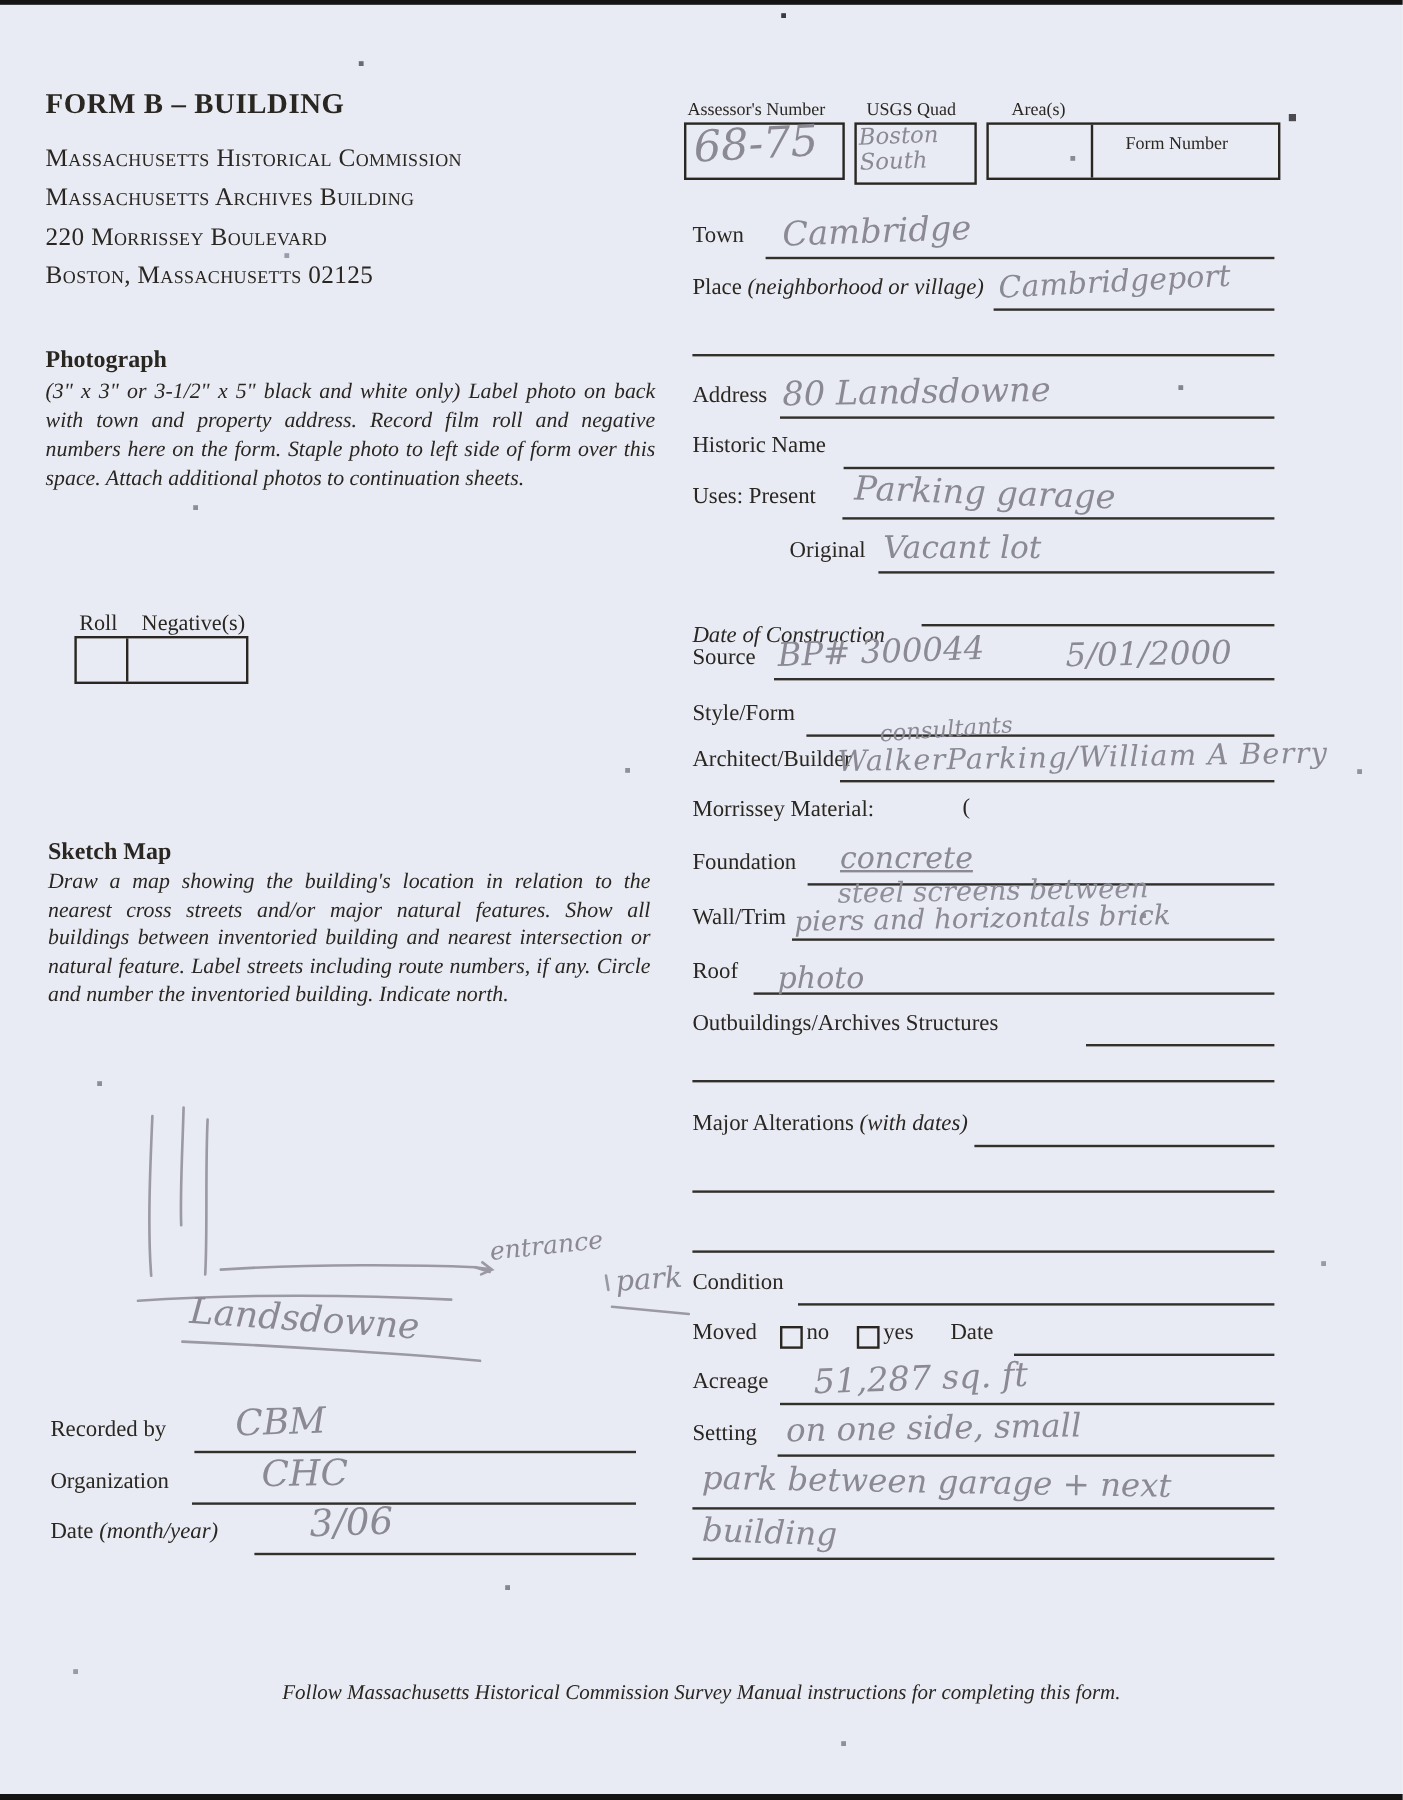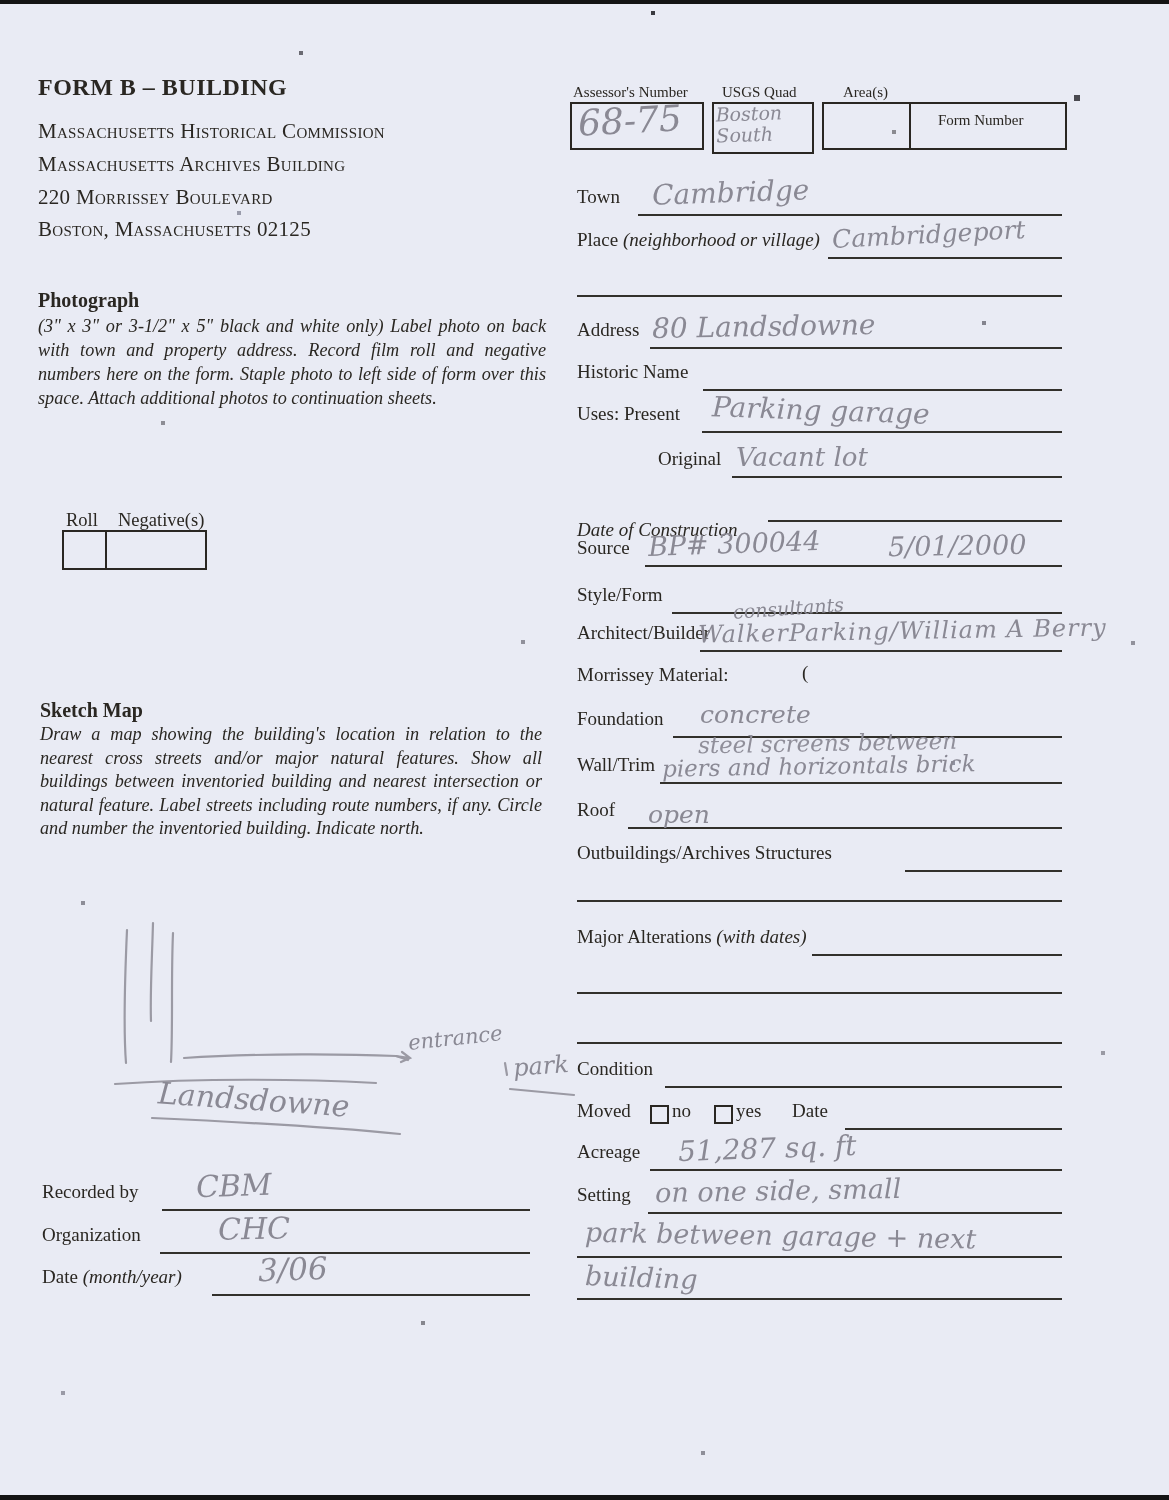--- a/index.html
+++ b/index.html
@@ -104,30 +104,30 @@
   <div class="lbl" style="left:577px;top:622px;">Architect/Builder</div>
   <div class="rule" style="left:700px;top:650px;width:362px;"></div>
   <div class="hw" style="left:733px;top:597px;font-size:19px;transform:rotate(-4deg);">consultants</div>
   <div class="hw" style="left:698px;top:617px;font-size:24px;letter-spacing:1px;transform:rotate(-1deg);">WalkerParking/William A Berry</div>
 
   <div class="lbl" style="left:577px;top:664px;">Morrissey Material:</div>
   <div class="lbl" style="left:802px;top:662px;">(</div>
 
   <div class="lbl" style="left:577px;top:708px;">Foundation</div>
   <div class="rule" style="left:673px;top:736px;width:389px;"></div>
-  <div class="hw" style="left:700px;top:700px;font-size:25px;">concrete</div>
+  <div class="hw" style="left:700px;top:700px;font-size:25px;text-decoration:underline;">concrete</div>
 
   <div class="lbl" style="left:577px;top:754px;">Wall/Trim</div>
   <div class="rule" style="left:660px;top:782px;width:402px;"></div>
   <div class="hw hw2" style="left:698px;top:730px;font-size:23px;transform:rotate(-1deg);">steel screens between</div>
   <div class="hw" style="left:662px;top:753px;font-size:23px;transform:rotate(-1deg);">piers and horizontals  brick</div>
 
   <div class="lbl" style="left:577px;top:799px;">Roof</div>
   <div class="rule" style="left:628px;top:827px;width:434px;"></div>
-  <div class="hw" style="left:648px;top:800px;font-size:25px;">open</div>
+  <div class="hw" style="left:648px;top:800px;font-size:25px;">photo</div>
 
   <div class="lbl" style="left:577px;top:842px;">Outbuildings/Archives Structures</div>
   <div class="rule" style="left:905px;top:870px;width:157px;"></div>
   <div class="rule" style="left:577px;top:900px;width:485px;"></div>
   <div class="hw" style="left:920px;top:846px;font-size:22px;"></div>
 
   <div class="lbl" style="left:577px;top:926px;"><span>Major Alterations</span> <span class="sub">(with dates)</span></div>
   <div class="rule" style="left:812px;top:954px;width:250px;"></div>
   <div class="rule" style="left:577px;top:992px;width:485px;"></div>
   <div class="rule" style="left:577px;top:1042px;width:485px;"></div>
@@ -192,14 +192,15 @@
   <div class="hw" style="left:196px;top:1168px;font-size:30px;transform:rotate(-2deg);">CBM</div>
 
   <div class="lbl" style="left:42px;top:1224px;">Organization</div>
   <div class="rule" style="left:160px;top:1252px;width:370px;"></div>
   <div class="hw" style="left:218px;top:1211px;font-size:30px;transform:rotate(-1deg);">CHC</div>
 
   <div class="lbl" style="left:42px;top:1266px;"><span>Date</span> <span class="sub">(month/year)</span></div>
   <div class="rule" style="left:212px;top:1294px;width:318px;"></div>
   <div class="hw" style="left:258px;top:1251px;font-size:31px;transform:rotate(-2deg);">3/06</div>
 
+  <div class="footer" style="top:1400px;">Follow Massachusetts Historical Commission Survey Manual instructions for completing this form.</div>
 
 </div>
 
 </body></html>

